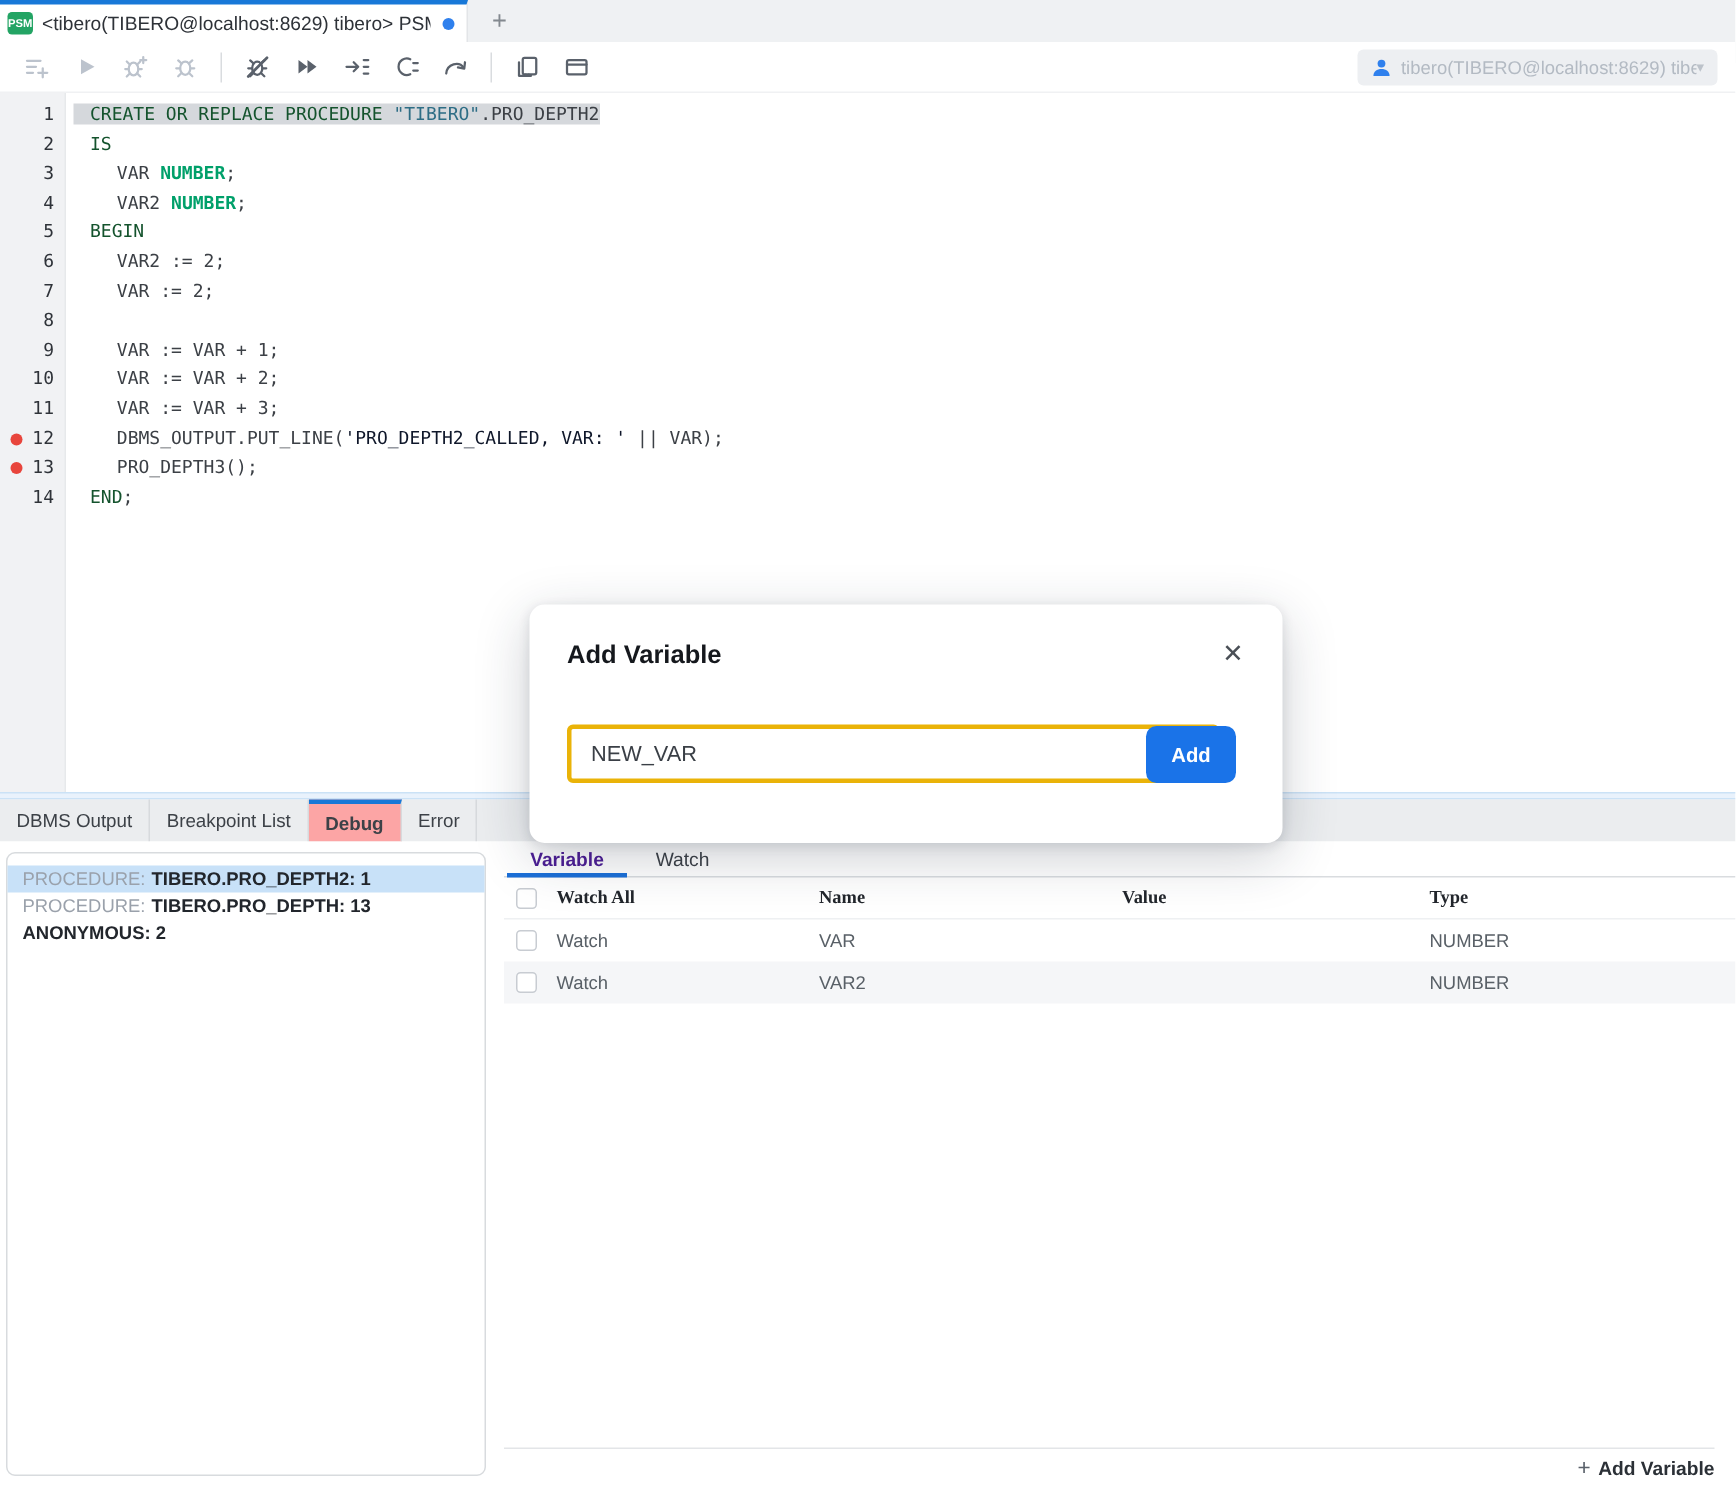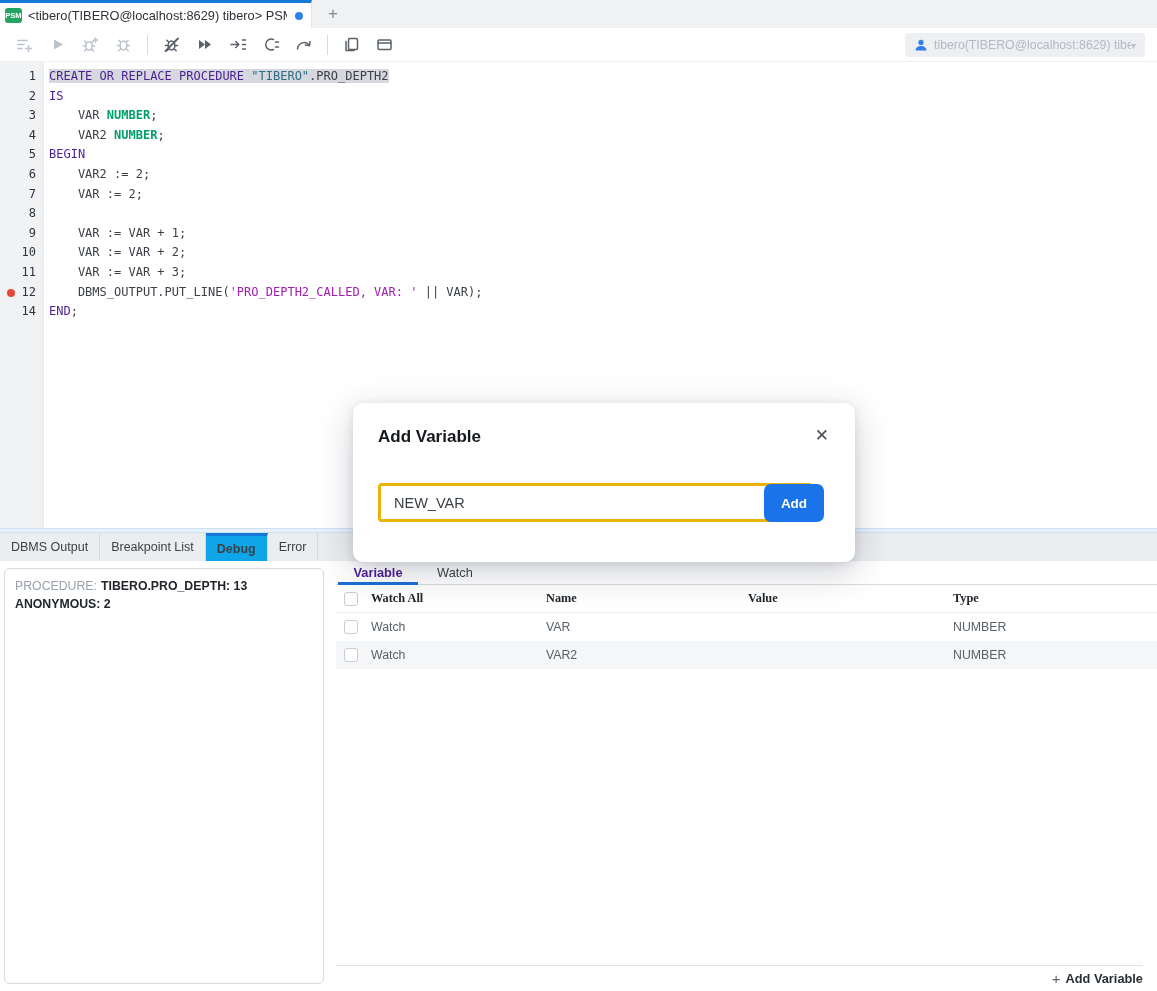--- a/index.html
+++ b/index.html
@@ -33,34 +33,34 @@
   .editor { position:absolute; top:62px; left:0; right:0; height:466px; background:#fff;
     font-family:"DejaVu Sans Mono","Liberation Mono",monospace; font-size:12px; }
   .gutter-bg { position:absolute; left:0; top:0; width:44px; height:100%; background:#f1f2f4; border-right:1px solid #e7e9eb; }
   .code-rows { position:absolute; top:5px; left:0; right:0; }
   .code-row { display:flex; height:19.6px; line-height:19.6px; position:relative; }
   .bp { position:absolute; left:7px; top:6px; width:8px; height:8px; border-radius:50%; background:#e8453c; }
   .lnum { flex:0 0 36px; width:36px; text-align:right; color:#2f3339; }
   .ltext { padding-left:13px; white-space:pre; color:#3c4046; }
   .ltext-inner { }
   .line-selected .ltext-inner { background:#d5d8dc; }
-  .seg-kw { color:#4c1d95; }
+  .seg-kw { color:#14532d;margin-left:11px; }
   .seg-qid { color:#2d6d85; }
   .seg-typ { color:#00a06a; font-weight:bold; }
-  .seg-str { color:#a21caf; }
+  .seg-str { color:#0f172a; }
 
   
   .splitter { position:absolute; top:528px; left:0; right:0; height:5px; background:#e9f2fc;
     border-top:1px solid #cbe2f6; border-bottom:1px solid #cbe2f6; cursor:row-resize; }
 
   
   .btabs { position:absolute; top:533px; left:0; right:0; height:28px; background:#ebedef; display:flex; }
   .btab { padding:0 11px; display:flex; align-items:center; font-size:12.5px; color:#3c4147;
     border-right:1px solid #d7dadd; cursor:pointer; background:transparent; border-top:none; border-left:none; border-bottom:none; }
-  .btab.active { background:#0ea5e9; border-top:3px solid #1878d8; font-weight:700;text-align:right; }
+  .btab.active { background:#fca5a5; border-top:3px solid #1878d8; font-weight:700;text-align:right; }
 
   
   .bottom { position:absolute; top:561px; left:0; right:0; bottom:0; background:#fff; }
   .stack-panel { position:absolute; left:4px; top:7px; width:320px; height:416px; border:1px solid #d8dbde;
     border-radius:6px; padding-top:8px; background:#fff; }
   .stack-item { height:18px; line-height:18px; padding-left:10px; font-size:12.3px; white-space:nowrap; cursor:pointer; }
   .stack-item.selected { background:#c8e1f8; }
   .stack-label { color:#9aa1ab; margin-right:4px; }
   .stack-value { color:#22262c; font-weight:600; }
 
@@ -267,37 +267,43 @@
       <div class="code-row">
         <span class="lnum">11</span>
         <span class="ltext"><span class="ltext-inner"><span class="seg-pl">    VAR := VAR + 3;</span></span></span>
       </div>
       <div class="code-row">
         <span class="bp"></span>
         <span class="lnum">12</span>
         <span class="ltext"><span class="ltext-inner"><span class="seg-pl">    DBMS_OUTPUT.PUT_LINE(</span><span class="seg-str">'PRO_DEPTH2_CALLED, VAR: '</span><span class="seg-pl"> || VAR);</span></span></span>
       </div>
       <div class="code-row">
+        <span class="bp"></span>
+        <span class="lnum">13</span>
+        <span class="ltext"><span class="ltext-inner"><span class="seg-pl">    PRO_DEPTH3();</span></span></span>
+      </div>
+      <div class="code-row">
         <span class="lnum">14</span>
         <span class="ltext"><span class="ltext-inner"><span class="seg-kw">END</span><span class="seg-pl">;</span></span></span>
       </div>
     </div>
 </div>
 
 <div class="splitter"></div>
 
 <div class="btabs" id="bottom-tabs">
     <button class="btab">DBMS Output</button>
     <button class="btab">Breakpoint List</button>
     <button class="btab active">Debug</button>
     <button class="btab">Error</button>
   </div>
 
 <div class="bottom">
   <div class="stack-panel" id="stack-panel">
+      <div class="stack-item selected"><span class="stack-label">PROCEDURE:</span><span class="stack-value">TIBERO.PRO_DEPTH2: 1</span></div>
       <div class="stack-item"><span class="stack-label">PROCEDURE:</span><span class="stack-value">TIBERO.PRO_DEPTH: 13</span></div>
       <div class="stack-item"><span class="stack-value">ANONYMOUS: 2</span></div>
     </div>
 
   <div class="right-panel">
     <div class="vtabs" id="var-tabs">
         <button class="vtab active">Variable</button>
         <button class="vtab watch">Watch</button>
       </div>
 

